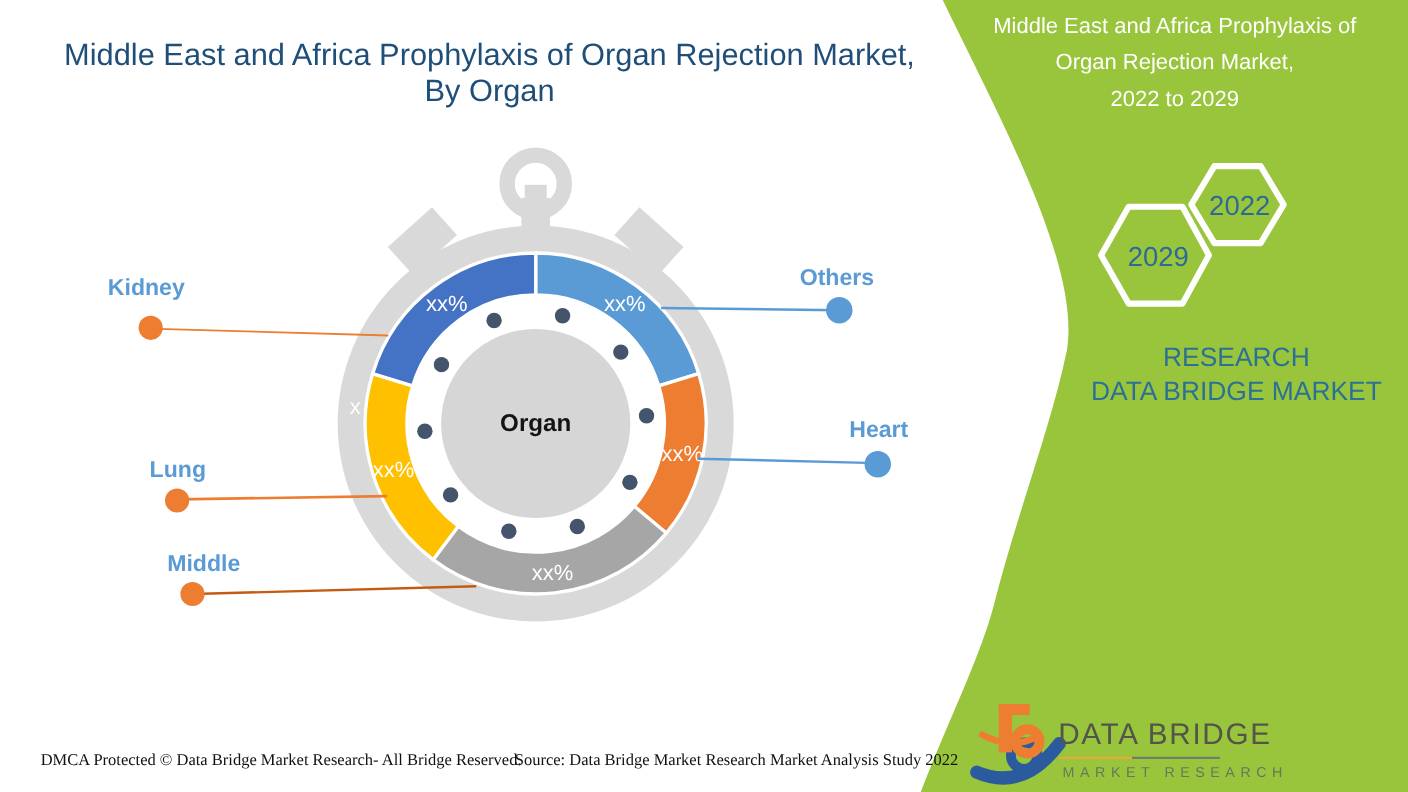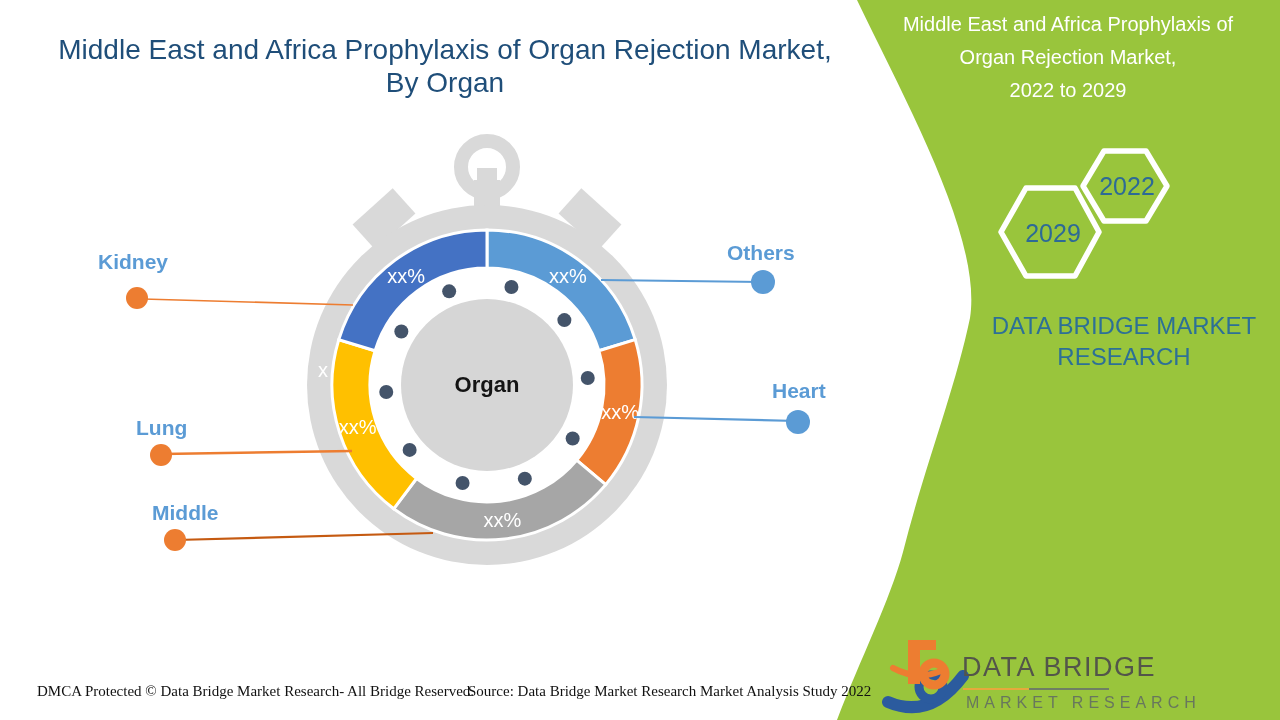--- a/index.html
+++ b/index.html
@@ -31,21 +31,21 @@
     font-size:20px;line-height:33px;font-weight:400;
   }
   #brand-text{
     left:973px;top:310px;width:302px;text-align:center;color:#2d7096;
     font-size:24px;line-height:31px;font-weight:400;
   }
   
   #logo-name{left:962px;top:652px;color:#53554a;font-size:27px;letter-spacing:1.5px;font-weight:400;white-space:nowrap;}
   #logo-divider{left:963px;top:688px;width:146px;height:2px;
     background:linear-gradient(to right,#e5a93c 0 45%,#6e7f63 45% 100%);}
-  #logo-sub{left:966px;top:694px;color:#68775d;font-size:16px;letter-spacing:5px;font-weight:400;white-space:nowrap;}
+  #logo-sub{left:966px;top:694px;color:#68775d;font-size:13px;letter-spacing:5px;font-weight:400;white-space:nowrap;}
   
   .footer-text{
     top:683px;color:#111111;font-size:15px;
     font-family:"Liberation Serif","DejaVu Serif",serif;white-space:nowrap;
   }
   #footer-dmca{left:37px;}
   #footer-source{left:468px;}
   
   .seg-label{font-family:"Liberation Sans",sans-serif;font-size:20px;fill:#ffffff;}
   #center-label{font-family:"Liberation Sans",sans-serif;font-size:22px;font-weight:700;fill:#141414;}
@@ -137,22 +137,22 @@
 
 <div class="abs" id="partial-label">x</div>
 
 <div class="abs" id="side-title">
   <div>Middle East and Africa Prophylaxis of</div>
   <div>Organ Rejection Market,</div>
   <div>2022 to 2029</div>
 </div>
 
 <div class="abs" id="brand-text">
+  <div>RESEARCH</div>
   <div>DATA BRIDGE MARKET</div>
-  <div>RESEARCH</div>
 </div>
 
 <div class="abs" id="logo-name">DATA BRIDGE</div>
 <div class="abs" id="logo-divider"></div>
 <div class="abs" id="logo-sub">MARKET RESEARCH</div>
 
 <div class="abs footer-text" id="footer-dmca">DMCA Protected © Data Bridge Market Research- All Bridge Reserved.</div>
 <div class="abs footer-text" id="footer-source">Source: Data Bridge Market Research Market Analysis Study 2022</div>
 
 </body></html>

